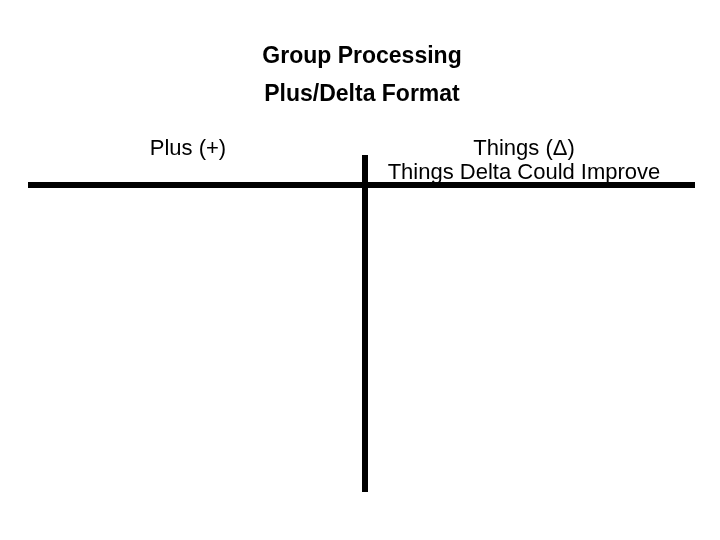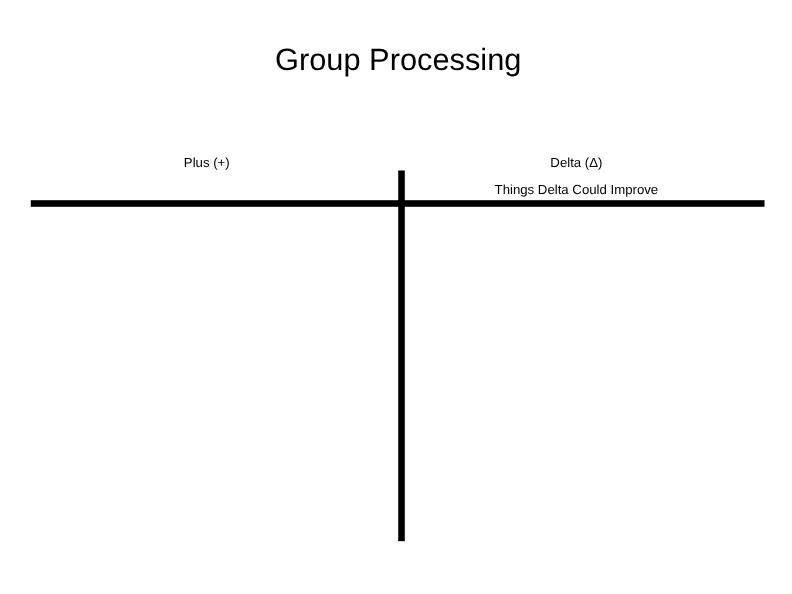--- a/index.html
+++ b/index.html
@@ -24,33 +24,33 @@
   
   .title-block {
     position: absolute;
     left: 0;
     top: 36px;
     width: 720px;
     text-align: center;
   }
   .title-line {
     display: block;
-    font-size: 28px;
+    font-size: 23px;
     line-height: 38px;
-    font-weight: normal;
+    font-weight: bold;
     letter-spacing: 0px;
     white-space: nowrap;
     margin-left: 4px;
   }
 
   
   .col-head {
     position: absolute;
     text-align: center;
-    font-size: 12px;
+    font-size: 22px;
     line-height: 24px;
     white-space: nowrap;
   }
   .col-head.left  { left: 28px;  top: 136px; width: 320px; }
   .col-head.right { left: 384px; top: 136px; width: 280px; }
   .col-head .head-line { display: block; }
 
   
   .rule-horizontal {
     position: absolute;
@@ -78,28 +78,29 @@
   .quadrant.left  { left: 28px;  width: 330px; }
   .quadrant.right { left: 372px; width: 323px; }
 </style>
 </head>
 <body>
 
 <div id="slide">
 
   <div class="title-block">
     <span class="title-line">Group Processing</span>
+    <span class="title-line">Plus/Delta Format</span>
   </div>
 
   <div class="col-head left">
     <span class="head-line">Plus (+)</span>
   </div>
 
   <div class="col-head right">
-    <span class="head-line">Delta (Δ)</span>
+    <span class="head-line">Things (Δ)</span>
     <span class="head-line">Things Delta Could Improve</span>
   </div>
 
   <div class="rule-horizontal"></div>
   <div class="rule-vertical"></div>
 
   <div class="quadrant left"></div>
   <div class="quadrant right"></div>
 
 </div>

